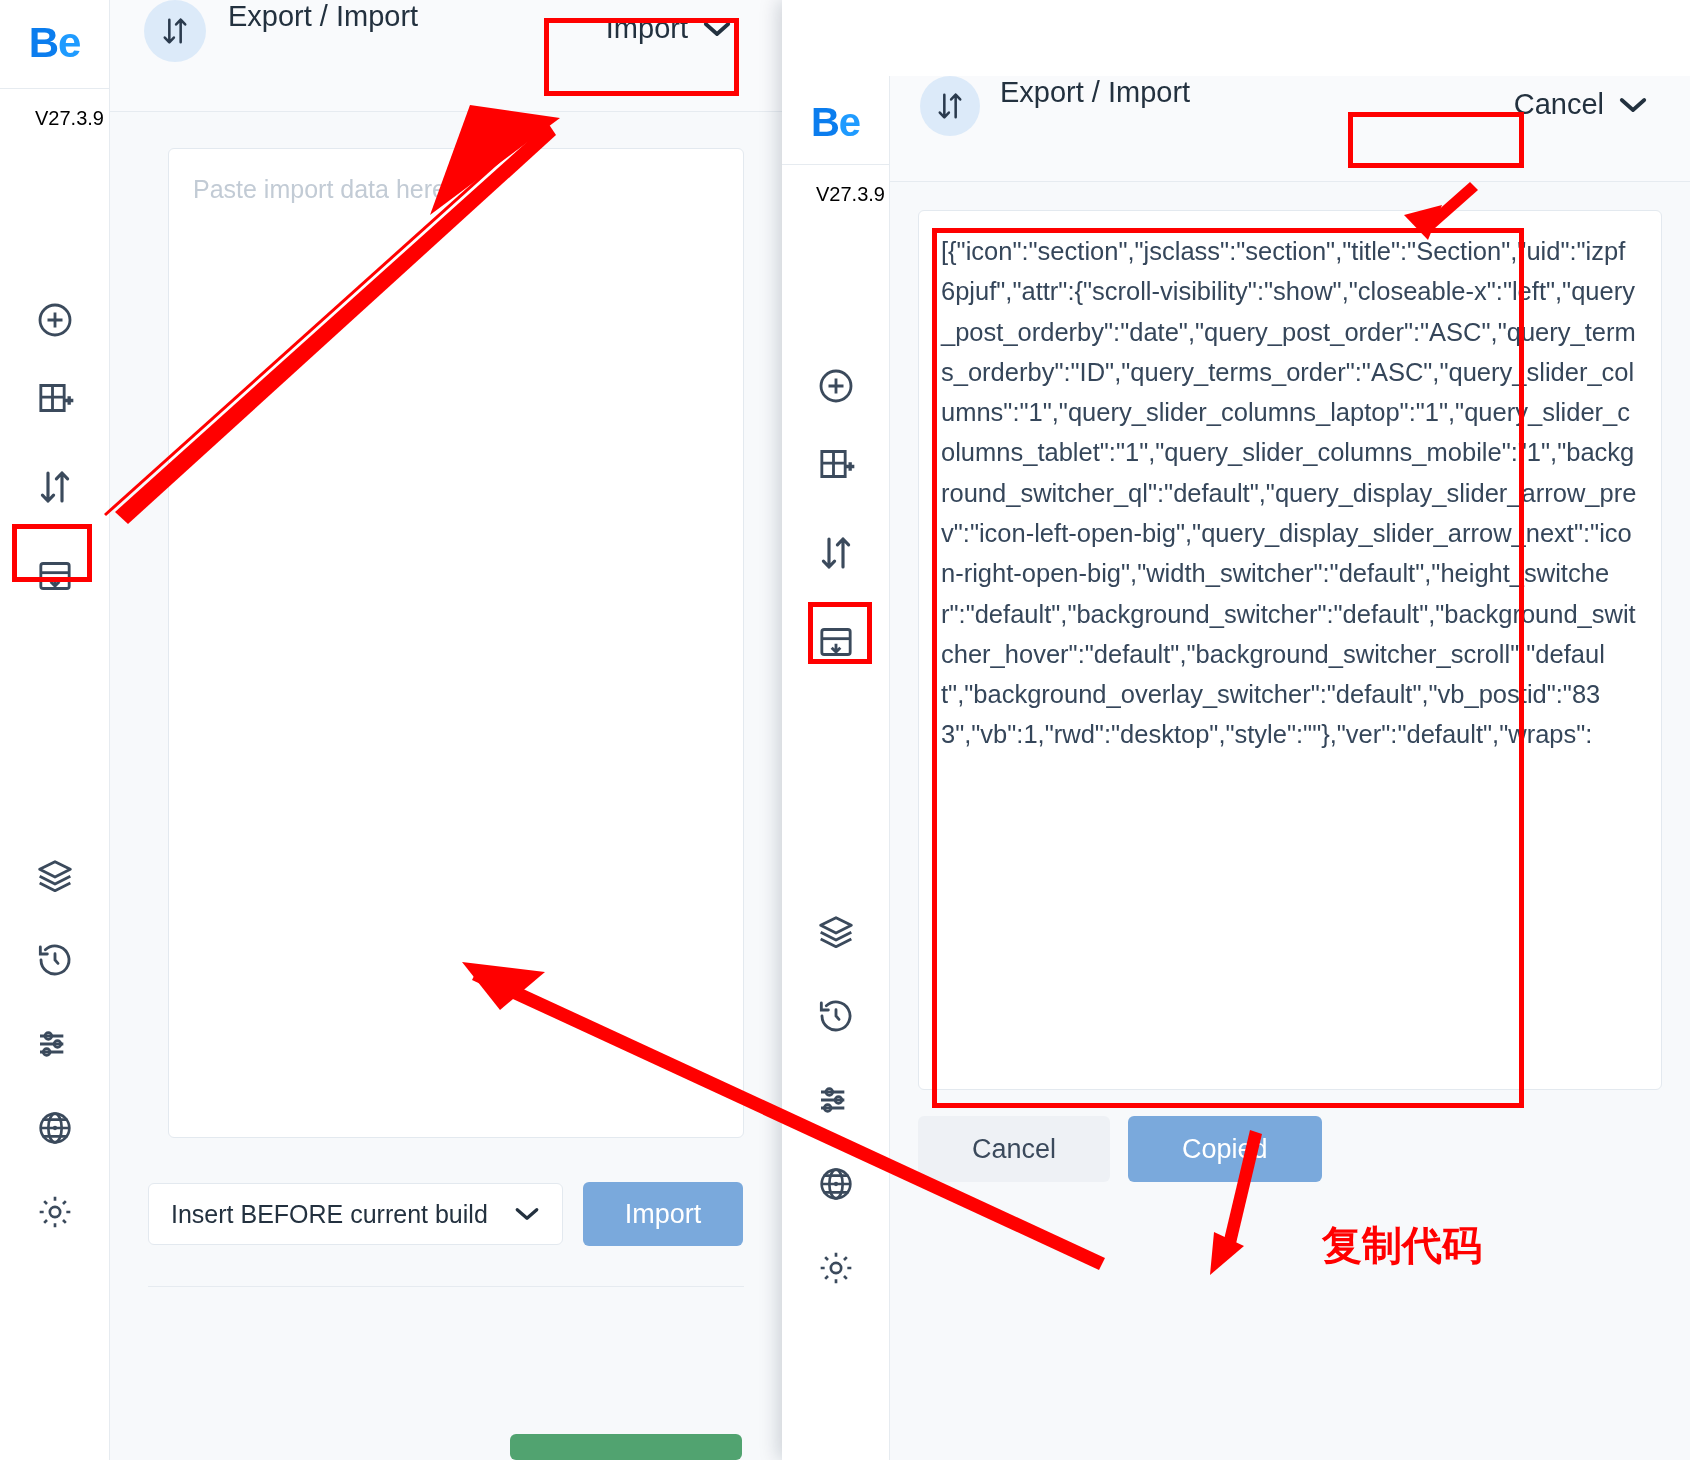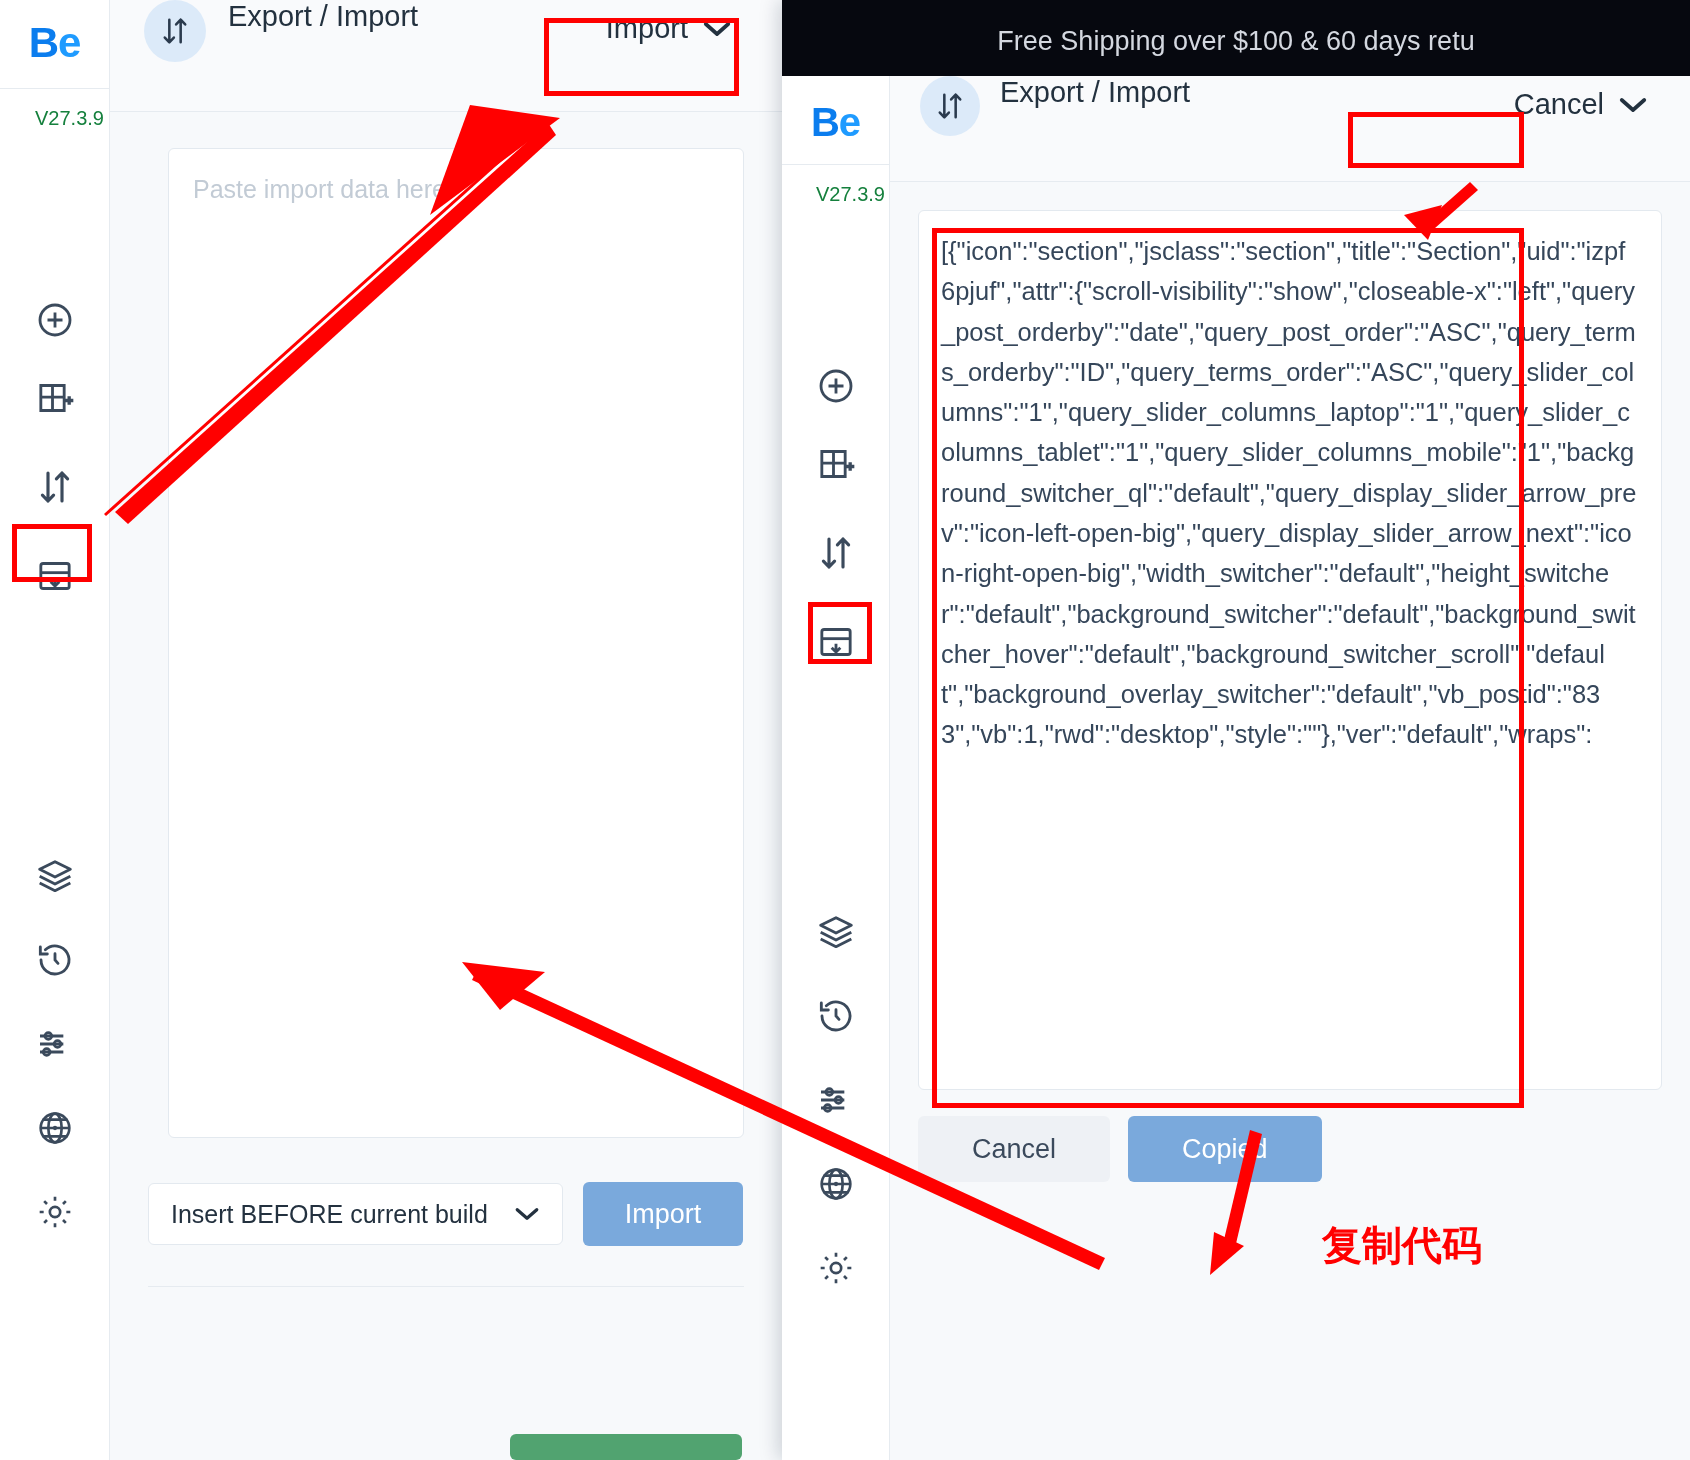--- a/index.html
+++ b/index.html
@@ -15,21 +15,21 @@
   .panel { position: absolute; background: #f7f9fb; display: flex; }
   .rail {
     background: #ffffff;
     border-right: 1px solid #e6ebf0;
     display: flex; flex-direction: column; align-items: center;
     flex: none;
   }
   .brand { font-weight: 800; letter-spacing: -1px; color: #0b7dee; line-height: 1; }
   .brand .e { color: #1f9bff; }
   .rail-div { width: 100%; border-bottom: 1px solid #e6ebf0; }
-  .ver { color: #15803d; font-weight: 400; margin-left: 30px; }
+  .ver { color: #000000; font-weight: 400; margin-left: 30px; }
   .rail-icons { display: flex; flex-direction: column; align-items: center; width: 100%; }
   .rail-icon {
     display: flex; align-items: center; justify-content: center;
     color: #3b4a5c;
   }
   .rail-icon svg { display: block; }
 
   .content { flex: 1; display: flex; flex-direction: column; min-width: 0; background:#f7f9fb; }
   .pnl-header {
     display: flex; align-items: flex-start;
@@ -248,21 +248,20 @@
           <button class="btn btn-primary">Import</button>
         </div>
         <div class="footbar">
           <div class="green-chip" style="position:absolute; left:510px; bottom:0; width:232px; height:26px;"></div>
         </div>
       </div>
     </div>
   </div>
 
   <div id="rightWin">
-    <div id="promoBar">Free Shipping over $100 &amp; 60 days retu</div>
     <div id="siteStrip">
       <div class="edge"></div>
       <div id="siteText">F</div>
       <div id="siteText2">s</div>
     </div>
     <div id="darkBottom"></div>
   </div>
 
   <div class="panel" id="rightPanel">
     <div class="rail">

